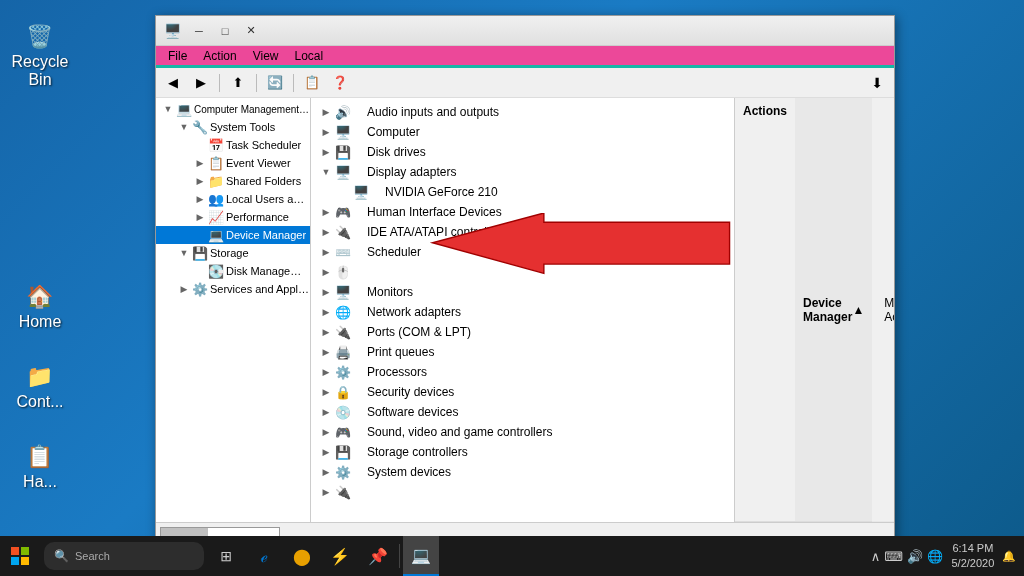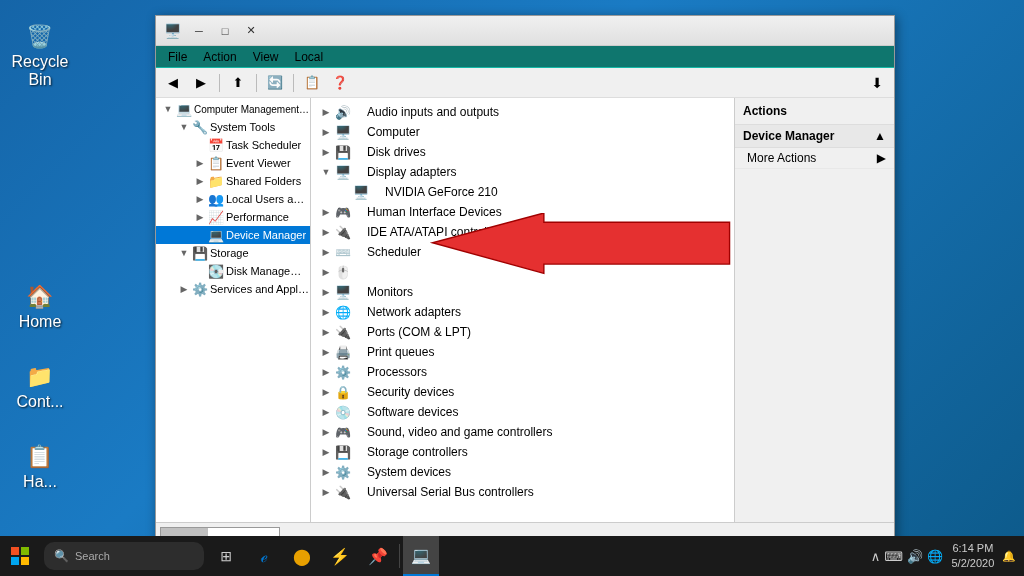--- a/index.html
+++ b/index.html
@@ -146,25 +146,25 @@
       cursor: pointer;
       font-size: 11px;
       color: #333;
       background: transparent;
       border: none;
     }
 
     
     .menu-bar {
       height: 22px;
-      background: #0f766e;
+      background: #ec4899;
       display: flex;
       align-items: center;
       padding: 0 4px;
-      border-bottom: 1px solid #14b8a6;
+      border-bottom: 3px solid #14b8a6;
     }
     .menu-item {
       padding: 2px 8px;
       cursor: pointer;
       font-size: 12px;
     }
 
     
     .toolbar {
       height: 30px;
@@ -297,21 +297,21 @@
       cursor: pointer;
       min-height: 20px;
     }
 
     
     .right-panel {
       width: 160px;
       background: #f0f0f0;
       border-left: 1px solid #ccc;
       display: flex;
-      flex-direction: column;
+      flex-direction: row;
     }
     .actions-header {
       padding: 6px 8px;
       font-weight: bold;
       font-size: 12px;
       background: #f0f0f0;
       border-bottom: 1px solid #ddd;
     }
     .actions-section-title {
       display: flex;
@@ -628,21 +628,20 @@
 
         <div class="dev-item">
           <div class="dev-expand">▶</div>
           <div class="dev-icon">⚙️</div>
           <div class="dev-label">System devices</div>
         </div>
 
         <div class="dev-item">
           <div class="dev-expand">▶</div>
           <div class="dev-icon">🔌</div>
-          <div class="dev-label">Universal Serial Bus controllers</div>
         </div>
 
         <svg class="arrow-overlay" viewBox="0 0 320 70" xmlns="http://www.w3.org/2000/svg" style="position:absolute; top:115px; left:100px; width:340px; height:65px; pointer-events:none; z-index:50;">
 
           <polygon points="320,10 320,55 120,55 120,65 0,32 120,0 120,10" fill="#e53030" stroke="#a00000" stroke-width="1.5"></polygon>
         </svg>
 
       </div>
 
       <div class="right-panel">

